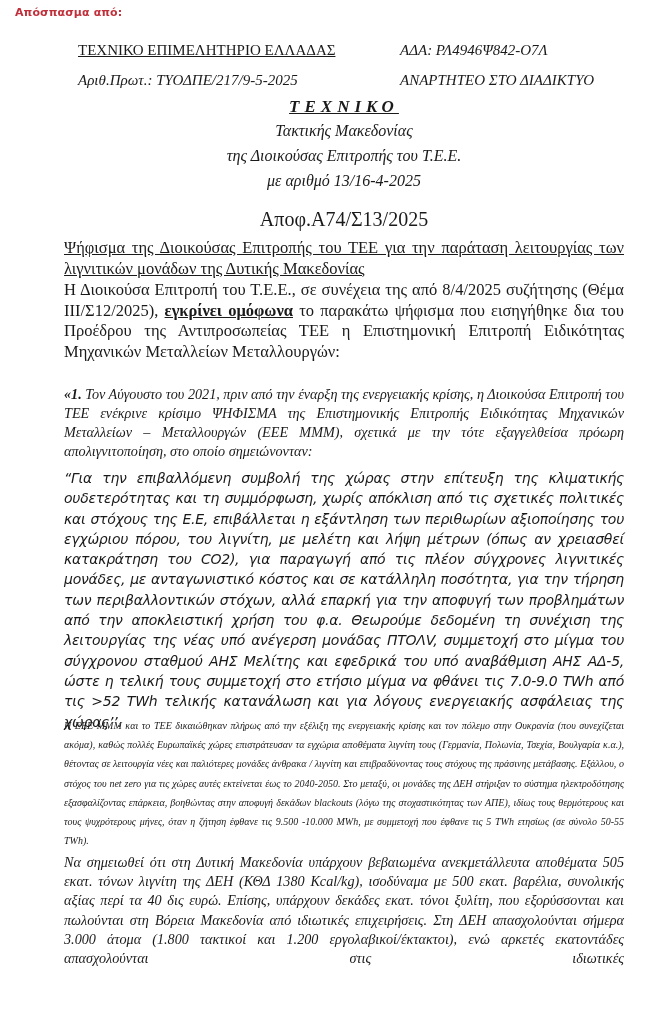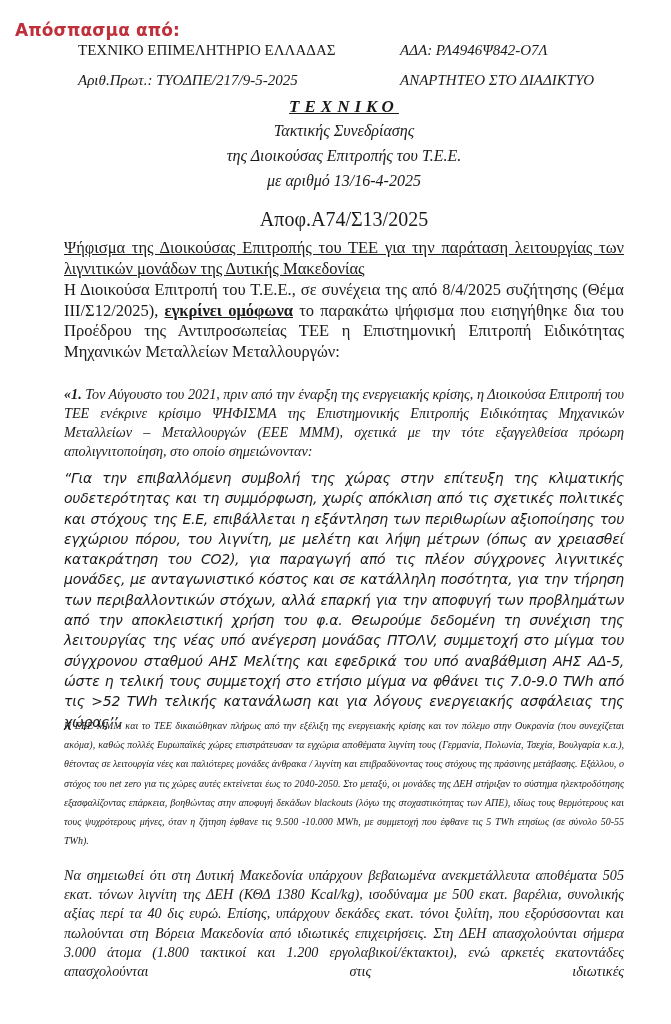--- a/index.html
+++ b/index.html
@@ -1,28 +1,28 @@
 <!DOCTYPE html>
 <html><head>
 <meta charset="utf-8">
 <style>
   html, body { margin: 0; padding: 0; background: #ffffff; }
   body { width: 671px; height: 1024px; overflow: hidden; position: relative; color: #1a1a1a; }
   .excerpt-label {
-    position: absolute; left: 15px; top: 20px;
-    font-family: "DejaVu Sans", sans-serif; font-size: 17px; font-weight: bold;
+    position: absolute; left: 15px; top: 6px;
+    font-family: "DejaVu Sans", sans-serif; font-size: 11px; font-weight: bold;
     color: #c0303b; letter-spacing: 0.1px;
   }
   .page { position: absolute; left: 64px; top: 0; width: 560px; font-family: "Liberation Serif", serif; }
   .hdr-row { position: absolute; left: 0; width: 560px; font-size: 15px; }
   .hdr-left { position: absolute; left: 14px; }
   .hdr-right { position: absolute; left: 336px; font-style: italic; }
   .row1 { top: 42px; }
   .row2 { top: 72px; }
-  .u { }
+  .u { text-decoration: underline; }
   .it { font-style: italic; }
   .center { position: absolute; left: 0; width: 560px; text-align: center; }
   .title { top: 97px; font-size: 17px; font-weight: bold; font-style: italic; letter-spacing: 5px; text-decoration: underline; }
   .sub { font-size: 16px; font-style: italic; }
   .sub1 { top: 122px; }
   .sub2 { top: 147px; }
   .sub3 { top: 172px; }
   .decision { top: 208px; font-size: 20px; }
   .para {
     position: absolute; left: 0; width: 560px; text-align: justify;
@@ -33,39 +33,39 @@
   .bold-u { font-weight: bold; text-decoration: underline; margin-top: 8px; }
   .item1 { top: 385px; font-style: italic; font-size: 14.2px; line-height: 19px; }
   .quote {
     position: absolute; left: 0; width: 560px; top: 468px;
     font-family: "DejaVu Sans", sans-serif; font-style: italic;
     font-size: 14px; line-height: 20.3px; text-align: justify; text-align-last: left;
     letter-spacing: -0.25px;
   }
   .body2 { top: 716px; font-style: italic; font-size: 10px; line-height: 19.2px; }
   .body3 { top: 853px; font-style: italic; font-size: 14.2px; line-height: 19.2px; }
-  .just-last { text-align-last: justify; margin-top: 13px; }
+  .just-last { text-align-last: justify; }
 </style>
 </head>
 <body>
 
 <div class="excerpt-label">Απόσπασμα από:</div>
 
 <div class="page">
   <div class="hdr-row row1">
     <span class="hdr-left u">ΤΕΧΝΙΚΟ ΕΠΙΜΕΛΗΤΗΡΙΟ ΕΛΛΑΔΑΣ</span>
     <span class="hdr-right">ΑΔΑ: ΡΛ4946Ψ842-Ο7Λ</span>
   </div>
   <div class="hdr-row row2">
     <span class="hdr-left it">Αριθ.Πρωτ.: ΤΥΟΔΠΕ/217/9-5-2025</span>
     <span class="hdr-right">ΑΝΑΡΤΗΤΕΟ ΣΤΟ ΔΙΑΔΙΚΤΥΟ</span>
   </div>
 
   <div class="center title">ΤΕΧΝΙΚΟ</div>
-  <div class="center sub sub1">Τακτικής Συνεδρίασης</div>
+  <div class="center sub sub1">Τακτικής Μακεδονίας</div>
   <div class="center sub sub2">της Διοικούσας Επιτροπής του Τ.Ε.Ε.</div>
   <div class="center sub sub3">με αριθμό 13/16-4-2025</div>
   <div class="center decision">Αποφ.Α74/Σ13/2025</div>
 
   <div class="para subject">Ψήφισμα της Διοικούσας Επιτροπής του ΤΕΕ για την παράταση λειτουργίας των λιγνιτικών μονάδων της Δυτικής Μακεδονίας</div>
 
   <div class="para intro"><span>Η Διοικούσα Επιτροπή του Τ.Ε.Ε., σε συνέχεια της από 8/4/2025 συζήτησης (Θέμα ΙΙΙ/Σ12/2025), </span><span class="bold-u">εγκρίνει ομόφωνα</span><span> το παρακάτω ψήφισμα που εισηγήθηκε δια του Προέδρου της Αντιπροσωπείας ΤΕΕ η Επιστημονική Επιτροπή Ειδικότητας Μηχανικών Μεταλλείων Μεταλλουργών:</span></div>
 
   <div class="para item1"><b>«1.</b><span> Τον Αύγουστο του 2021, πριν από την έναρξη της ενεργειακής κρίσης, η Διοικούσα Επιτροπή του ΤΕΕ ενέκρινε κρίσιμο ΨΗΦΙΣΜΑ της Επιστημονικής Επιτροπής Ειδικότητας Μηχανικών Μεταλλείων – Μεταλλουργών (ΕΕΕ ΜΜΜ), σχετικά με την τότε εξαγγελθείσα πρόωρη απολιγνιτοποίηση, στο οποίο σημειώνονταν:</span></div>
 

